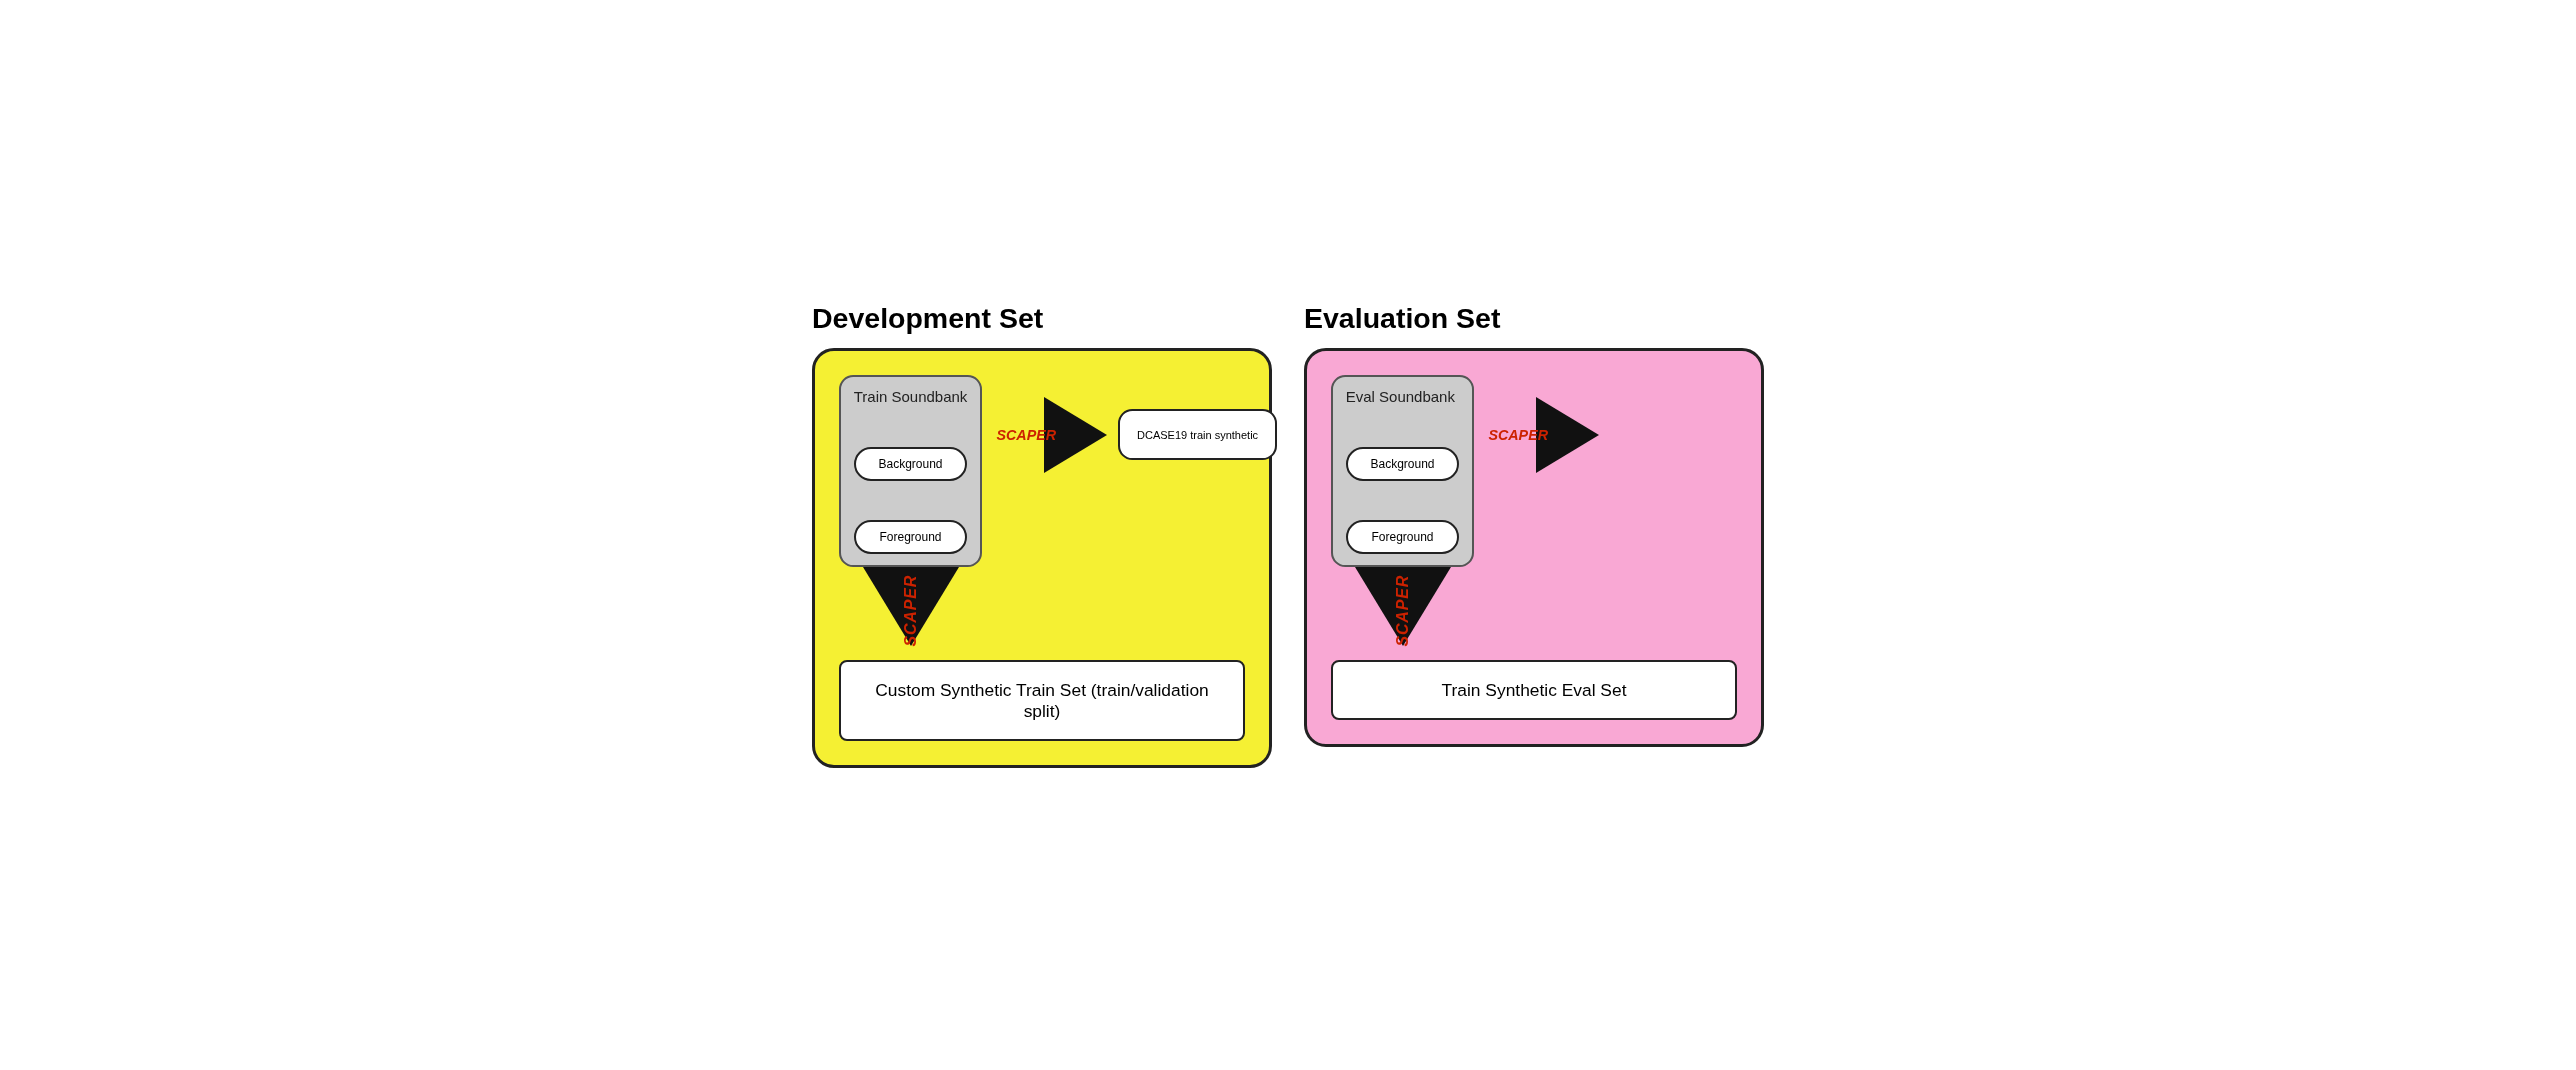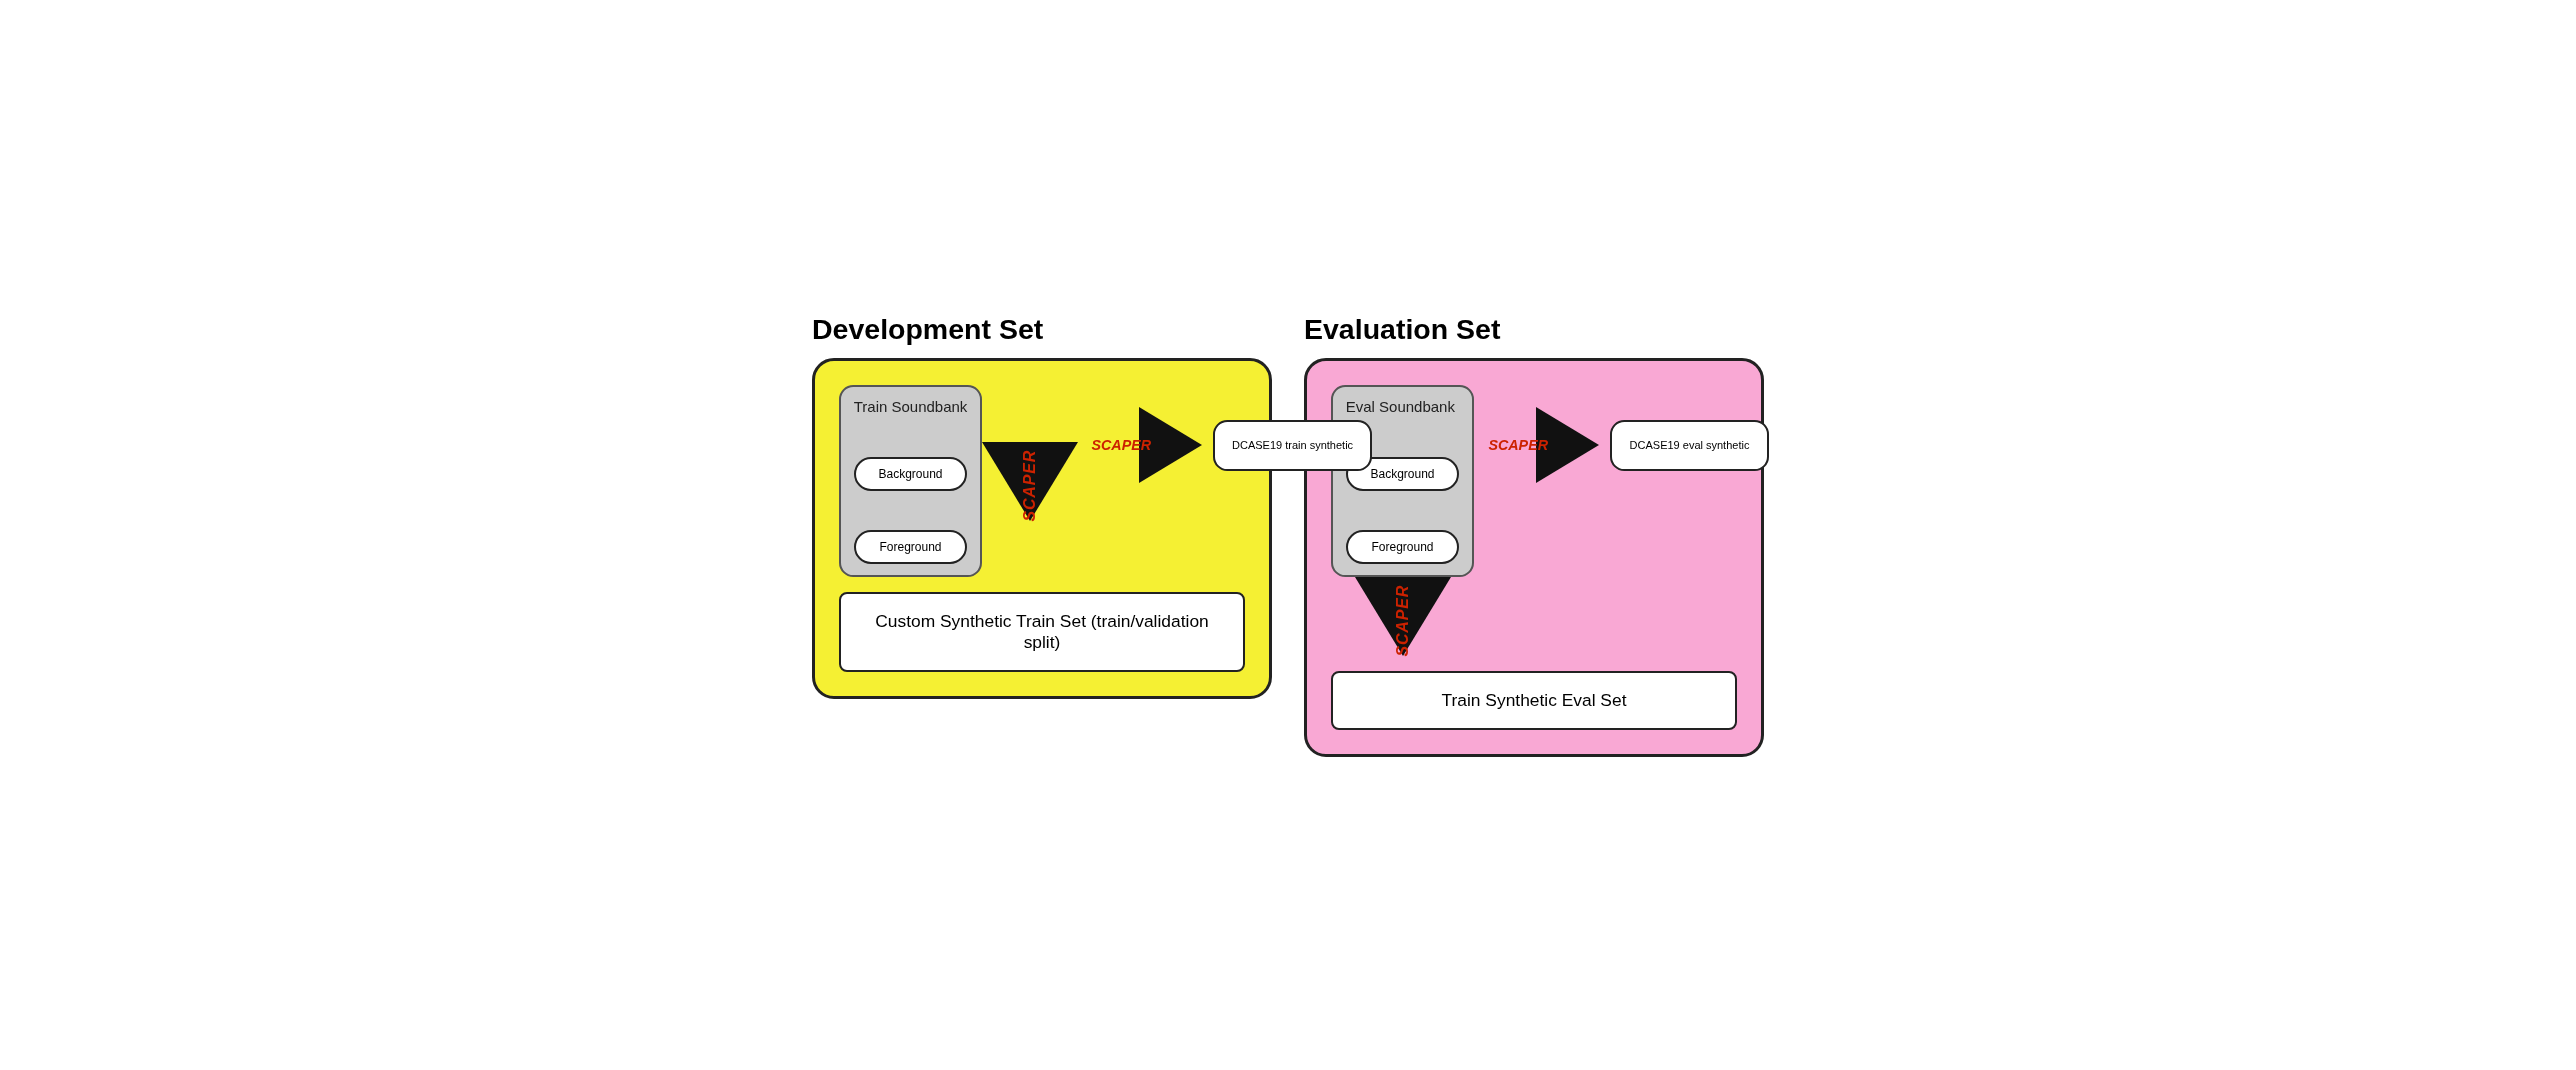--- a/index.html
+++ b/index.html
@@ -142,21 +142,21 @@
 <body>
 
 <div class="main-container">
 
   <div class="set-panel">
     <div class="set-title">Development Set</div>
     <div class="panel-box dev">
 
       <div style="display:flex; flex-direction:row; align-items:flex-start; gap:16px;">
 
-        <div style="display:flex; flex-direction:row; align-items:center; gap:0; flex-shrink:0;">
+        <div style="display:flex; flex-direction:column; align-items:center; gap:0; flex-shrink:0;">
 
           <div class="soundbank-box">
             <div class="soundbank-label">Train Soundbank</div>
             <div class="pill">Background</div>
             <div class="pill">Foreground</div>
           </div>
 
           <div style="display:flex; flex-direction:column; align-items:center; position:relative; margin-top:0; width:95px;">
             <div class="scaper-text-down">SCAPER</div>
             <div class="triangle-down"></div>
@@ -196,21 +196,20 @@
             <div class="scaper-text-down">SCAPER</div>
             <div class="triangle-down"></div>
           </div>
         </div>
 
         <div style="display:flex; flex-direction:row; align-items:center; gap:11px; margin-top: 22px; flex:1; position:relative;">
           <div style="position:relative; display:flex; align-items:center;">
             <span class="scaper-text-right" style="position:absolute; left:-1.6px; top:50%; transform:translateY(-50%); font-size:14.3px; color:#cc2200; font-weight:bold; font-style:italic; white-space:nowrap; z-index:2;">SCAPER</span>
             <div class="triangle-right" style="margin-left:46px;"></div>
           </div>
-          <div class="output-box">DCASE19 eval synthetic</div>
         </div>
 
       </div>
 
       <div class="bottom-section">
         <div class="bottom-output-box">Train Synthetic Eval Set</div>
       </div>
 
     </div>
   </div>

